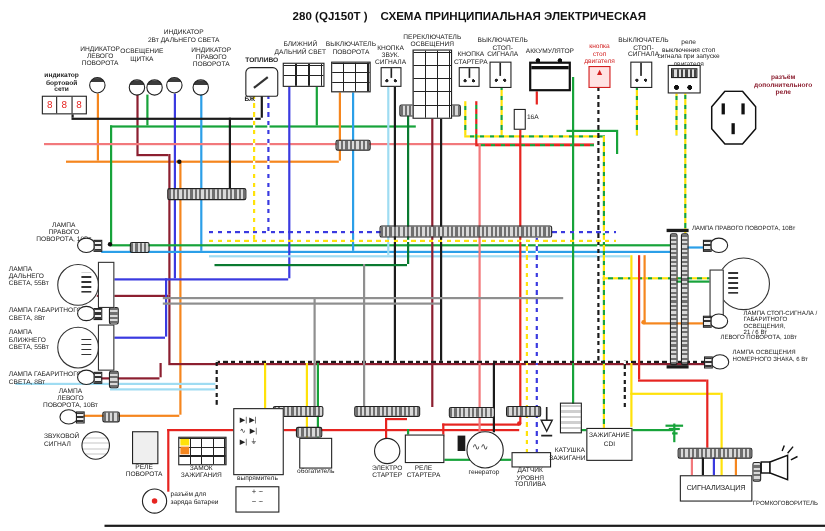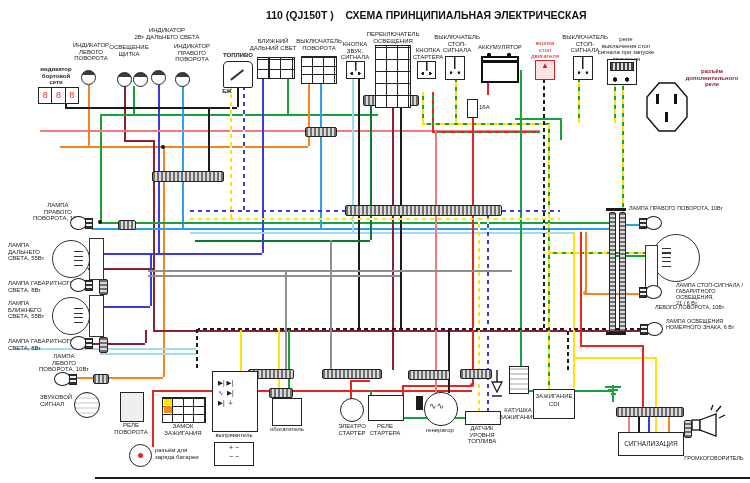--- a/index.html
+++ b/index.html
@@ -200,21 +200,21 @@
   <div class="conn" style="left:93px;top:374px;width:14px;height:8px"></div>
   <div class="connv" style="left:99px;top:279px;width:7px;height:14px"></div>
   <div class="connv" style="left:99px;top:337px;width:7px;height:14px"></div>
   <div class="connv" style="left:684px;top:420px;width:6px;height:16px"></div>
 
   <div class="connv" style="left:609px;top:212px;width:5px;height:118px"></div>
   <div class="connv" style="left:619px;top:212px;width:5px;height:118px"></div>
   <div class="w h c-blk" style="left:606px;top:208px;width:20px;height:3px"></div>
   <div class="w h c-blk" style="left:606px;top:332px;width:20px;height:3px"></div>
 
-  <div class="title" style="left:266px;top:9px">110 (QJ150T )    СХЕМА ПРИНЦИПИАЛЬНАЯ ЭЛЕКТРИЧЕСКАЯ</div>
+  <div class="title" style="left:266px;top:9px">280 (QJ150T )    СХЕМА ПРИНЦИПИАЛЬНАЯ ЭЛЕКТРИЧЕСКАЯ</div>
 
   <div class="lbl" style="left:34px;top:66px;width:44px;font-weight:bold">индикатор
 бортовой
 сети</div>
   <div class="box" style="left:38px;top:87px;width:39px;height:15px;display:flex">
     <span style="flex:1;border-right:1px solid #222;color:#e62420;font-size:9px;text-align:center;line-height:14px">8</span>
     <span style="flex:1;border-right:1px solid #222;color:#e62420;font-size:9px;text-align:center;line-height:14px">8</span>
     <span style="flex:1;color:#e62420;font-size:9px;text-align:center;line-height:14px">8</span>
   </div>
   <div class="lbl" style="left:60px;top:42px;width:62px">ИНДИКАТОР

